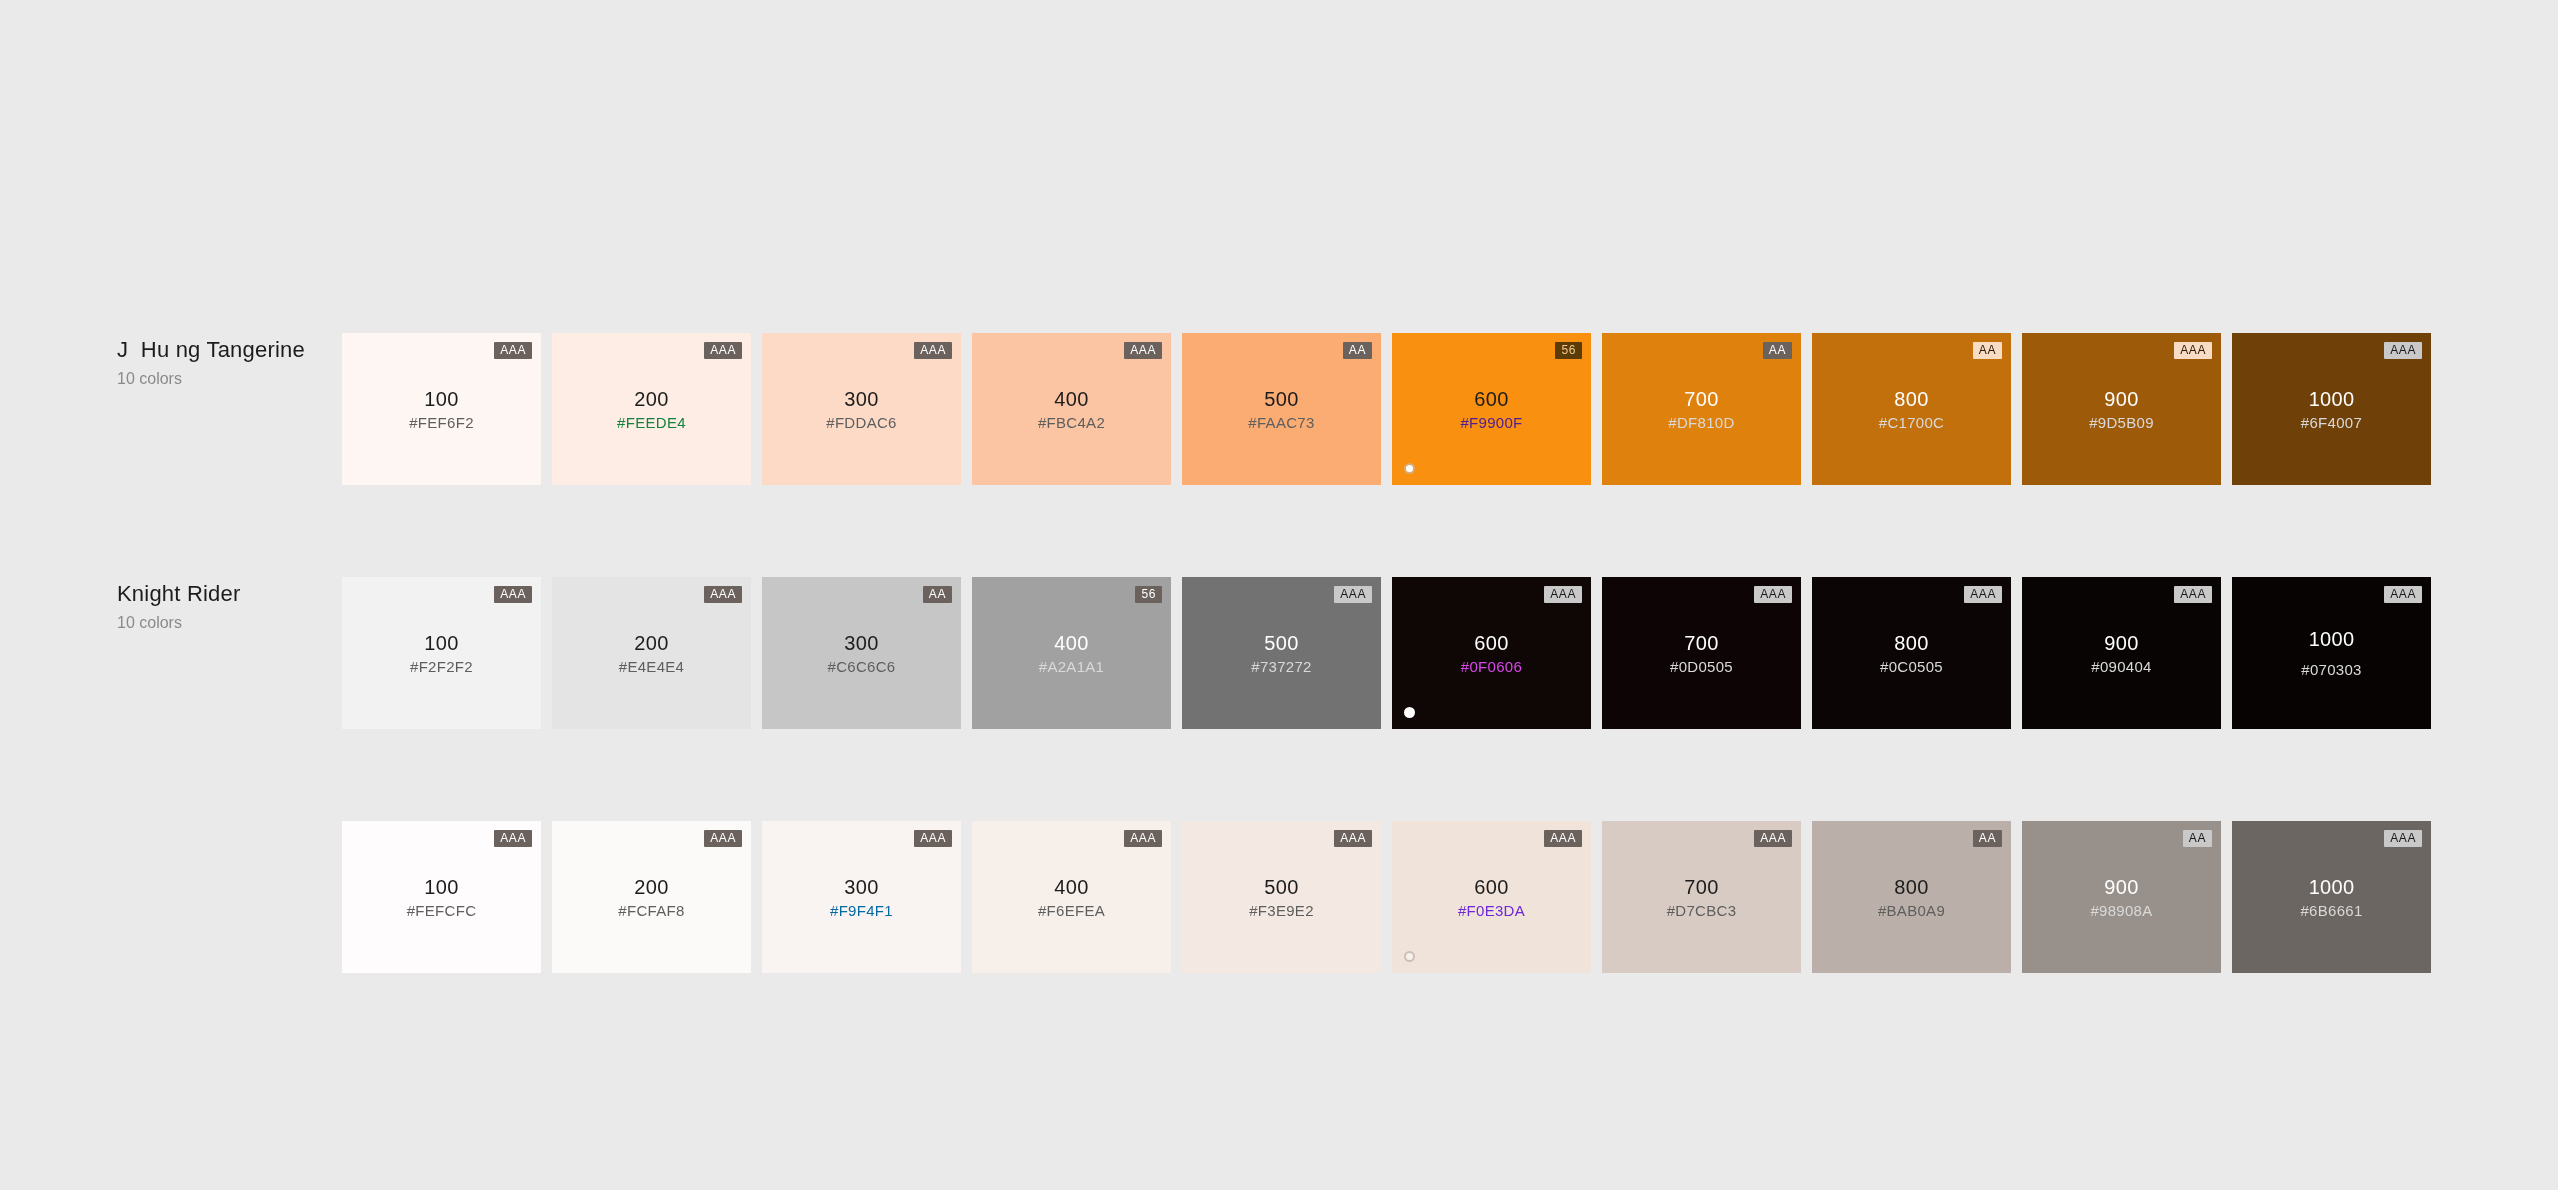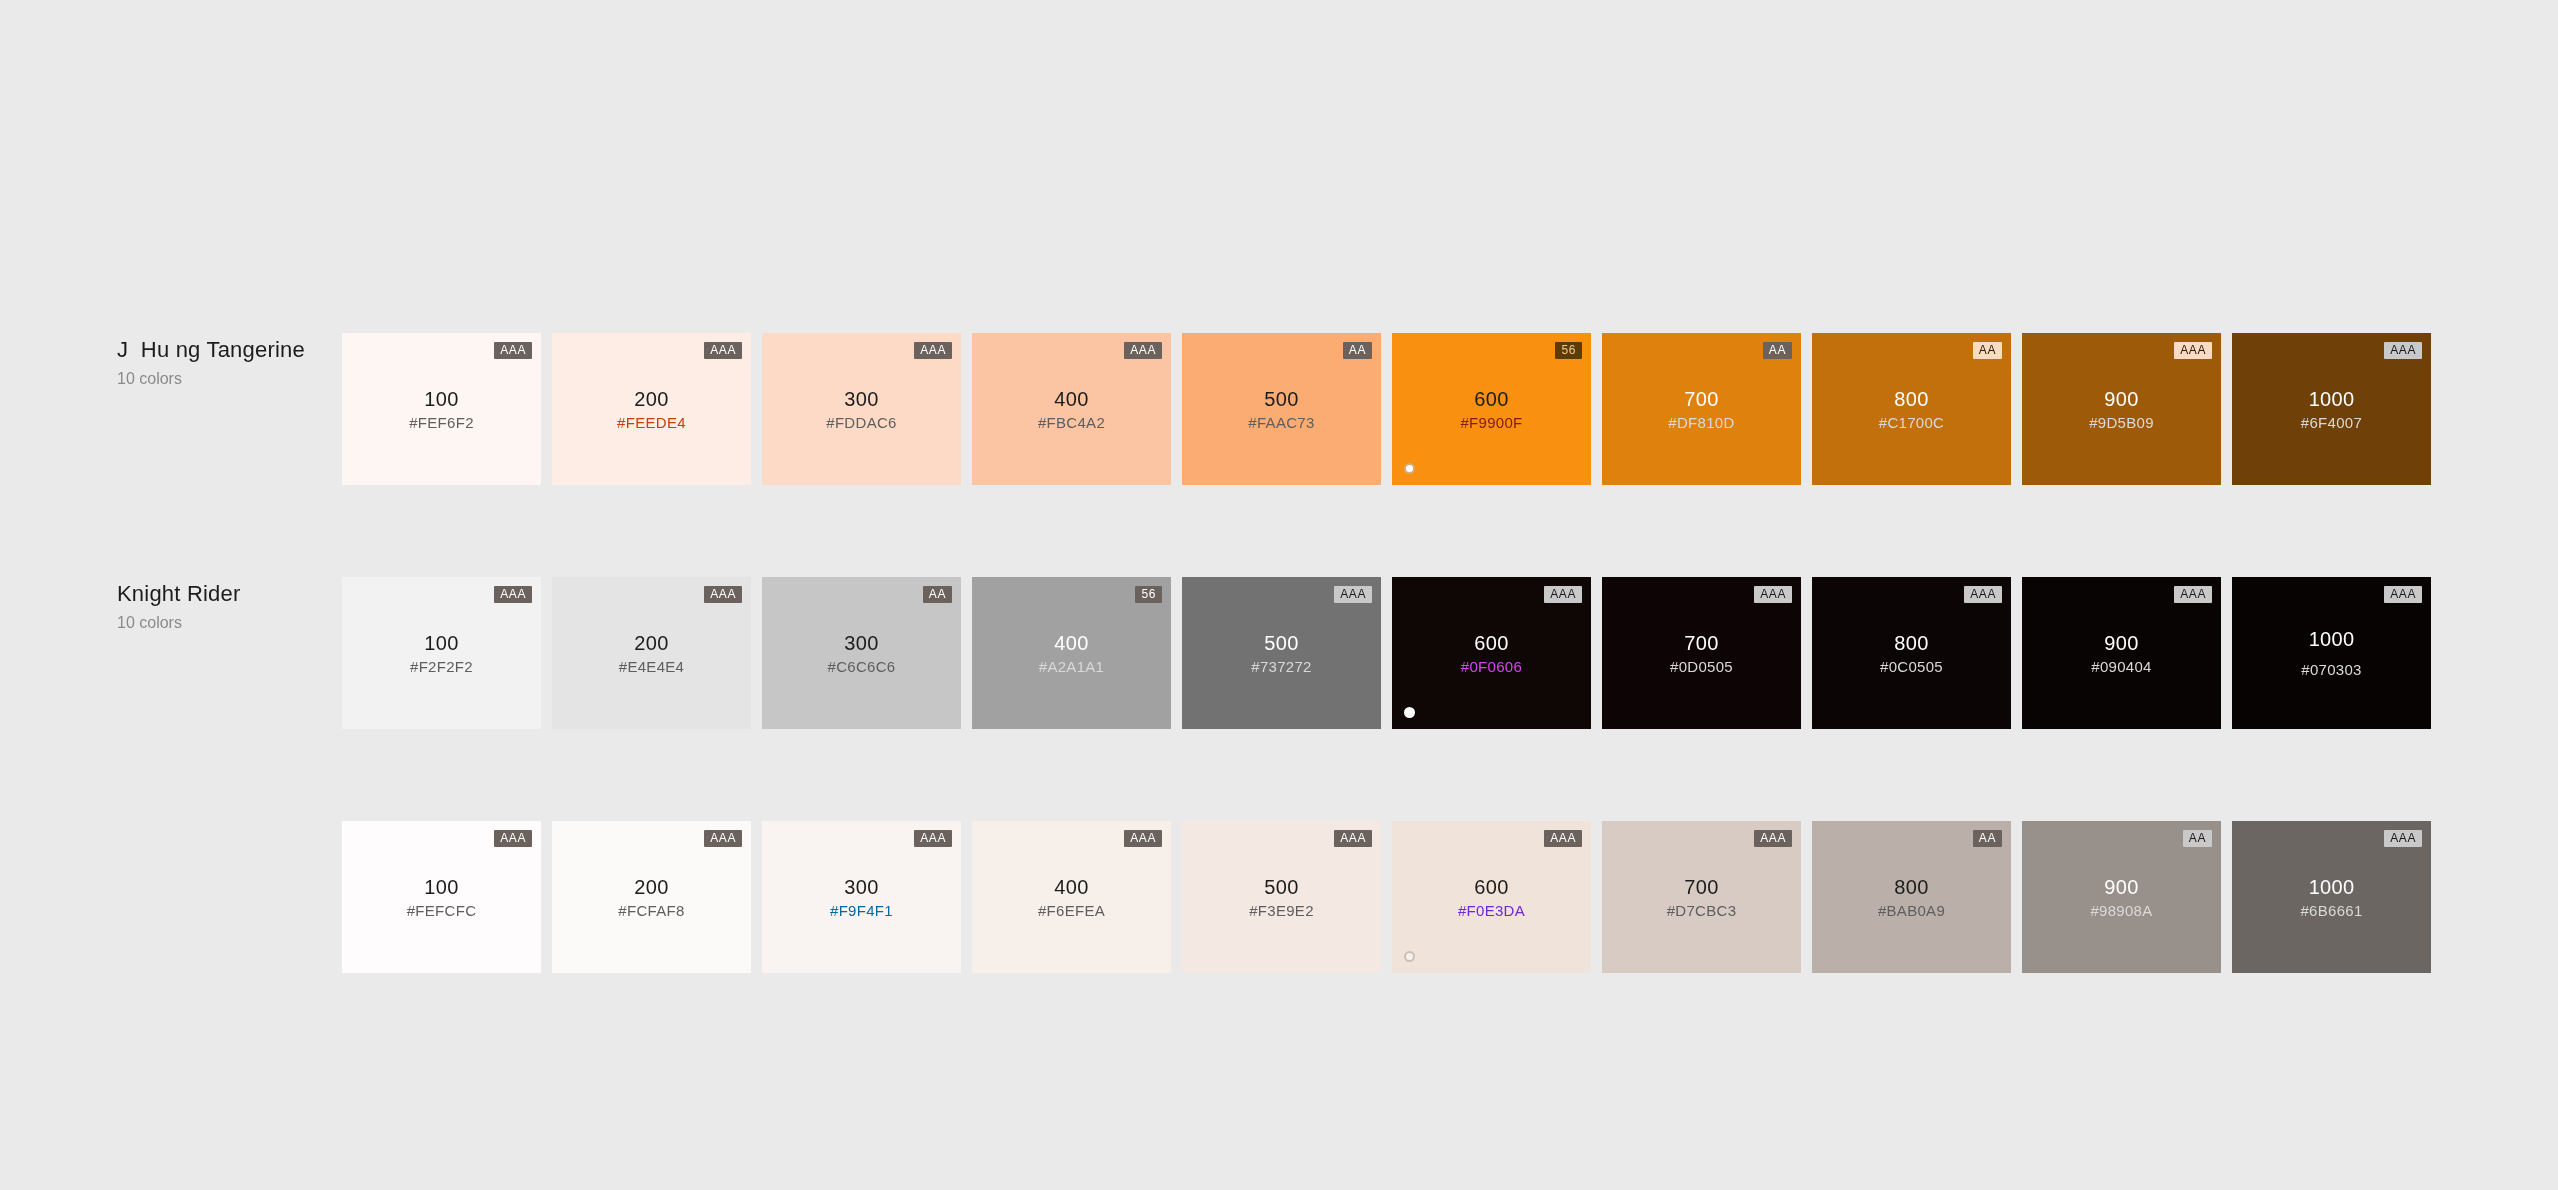--- a/index.html
+++ b/index.html
@@ -128,41 +128,41 @@
         <div class="row-count">10 colors</div>
       </div>
       <div class="swatch-grid">
         <div class="swatch" style="background: rgb(254, 246, 242);">
           <div class="swatch-step" style="color: rgb(28, 28, 28);">100</div>
           <div class="swatch-hex" style="color: rgb(94, 94, 94);">#FEF6F2</div>
           <div class="badge" style="background: rgb(107, 98, 94); color: rgb(255, 255, 255);">AAA</div>
         </div>
         <div class="swatch" style="background: rgb(254, 237, 228);">
           <div class="swatch-step" style="color: rgb(28, 28, 28);">200</div>
-          <div class="swatch-hex" style="color: #c2410c;">#FEEDE4</div>
+          <div class="swatch-hex" style="color: #15803d;">#FEEDE4</div>
           <div class="badge" style="background: rgb(107, 98, 94); color: rgb(255, 255, 255);">AAA</div>
         </div>
         <div class="swatch" style="background: rgb(253, 218, 198);">
           <div class="swatch-step" style="color: rgb(28, 28, 28);">300</div>
           <div class="swatch-hex" style="color: rgb(94, 94, 94);">#FDDAC6</div>
           <div class="badge" style="background: rgb(107, 98, 94); color: rgb(255, 255, 255);">AAA</div>
         </div>
         <div class="swatch" style="background: rgb(251, 196, 162);">
           <div class="swatch-step" style="color: rgb(28, 28, 28);">400</div>
           <div class="swatch-hex" style="color: rgb(94, 94, 94);">#FBC4A2</div>
           <div class="badge" style="background: rgb(107, 98, 94); color: rgb(255, 255, 255);">AAA</div>
         </div>
         <div class="swatch" style="background: rgb(250, 172, 115);">
           <div class="swatch-step" style="color: rgb(28, 28, 28);">500</div>
           <div class="swatch-hex" style="color: rgb(94, 94, 94);">#FAAC73</div>
           <div class="badge" style="background: rgb(107, 98, 94); color: rgb(255, 255, 255);">AA</div>
         </div>
         <div class="swatch" style="background: rgb(249, 144, 15);">
           <div class="swatch-step" style="color: rgb(28, 28, 28);">600</div>
-          <div class="swatch-hex" style="color: #7f1d1d;">#F9900F</div>
+          <div class="swatch-hex" style="color: #4c1d95;">#F9900F</div>
           <div class="badge" style="background: rgb(91, 60, 8); color: rgb(242, 201, 138);">56</div>
           <div class="primary-dot ringed"></div>
         </div>
         <div class="swatch" style="background: rgb(223, 129, 13);">
           <div class="swatch-step" style="color: rgb(255, 255, 255);">700</div>
           <div class="swatch-hex" style="color: rgb(217, 217, 217);">#DF810D</div>
           <div class="badge" style="background: rgb(107, 98, 94); color: rgb(255, 255, 255);">AA</div>
         </div>
         <div class="swatch" style="background: rgb(193, 112, 12);">
           <div class="swatch-step" style="color: rgb(255, 255, 255);">800</div>

